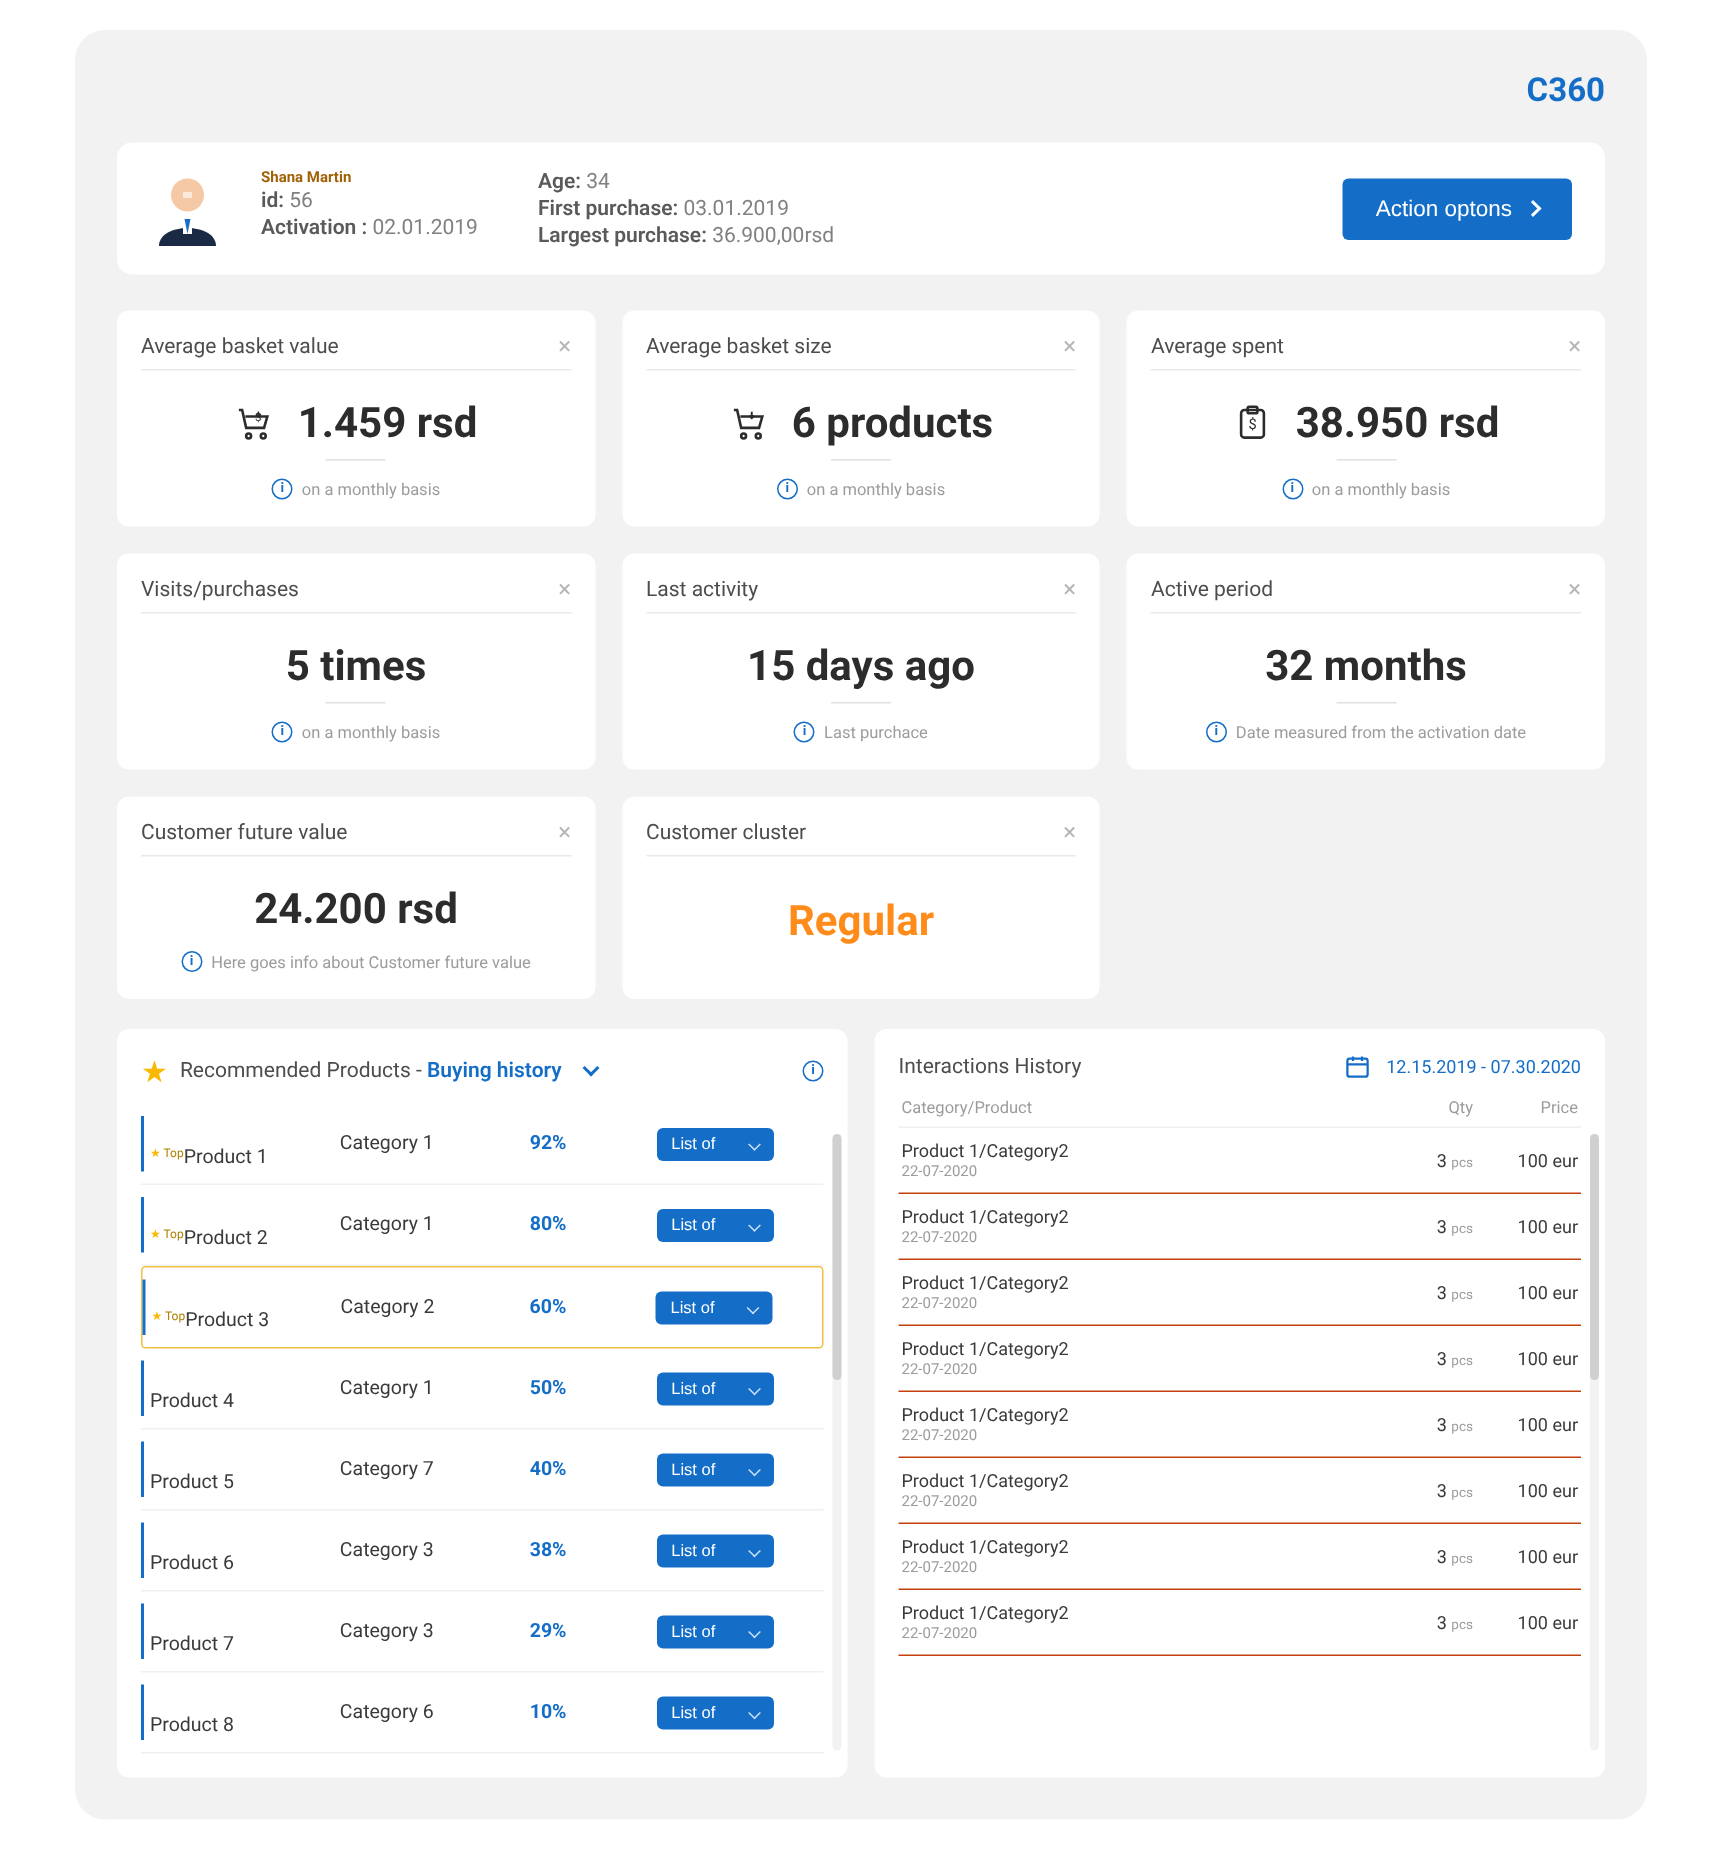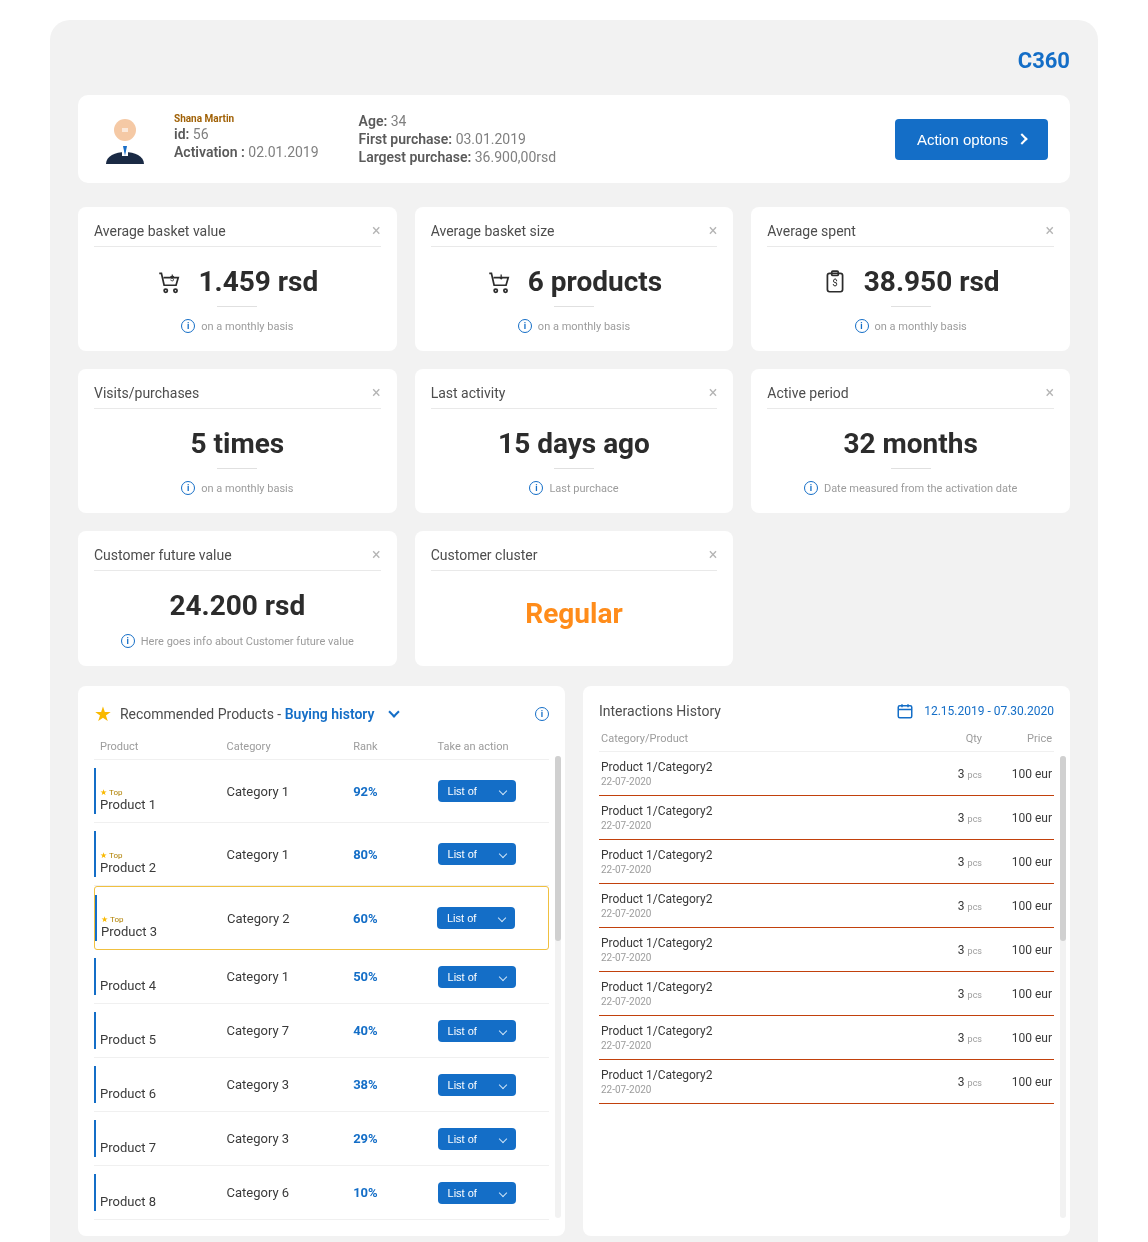--- a/index.html
+++ b/index.html
@@ -38,21 +38,21 @@
 .panel-header { display: flex; align-items: center; gap: 8px; margin-bottom: 10px; }
 .star { color: #f9b900; font-size: 20px; }
 .panel-title { font-size: 14px; color: #4d4d4d; }
 .panel-title .blue { color: #146ec7; font-weight: 600; }
 .chev-down { width: 8px; height: 8px; border-right: 2px solid #146ec7; border-bottom: 2px solid #146ec7; transform: rotate(45deg); margin-left: 8px; margin-top:-4px; }
 .panel-header .info-i { margin-left: auto; }
 .table-head { display: grid; grid-template-columns: 1.2fr 1.2fr 0.8fr 1.0fr; font-size: 11px; color: #9c9c9c; padding: 4px 6px 6px; border-bottom: 1px solid #f0f0f0; }
 .prod-row { display: grid; grid-template-columns: 1.2fr 1.2fr 0.8fr 1.0fr; align-items: center; padding: 10px 6px; border-bottom: 1px solid #f0f0f0; font-size: 13px; color: #3a3a3a; position: relative; }
 .prod-row::before { content: ""; position: absolute; left: 0; top: 8px; bottom: 8px; width: 2px; background: #146ec7; }
 .prod-row.highlight { border: 1px solid #f0c040; border-radius: 3px; }
-.prod-cell { display: flex; flex-direction: column; margin-top: 18px; }
+.prod-cell { display: flex; flex-direction: row; margin-top: 18px; }
 .top-badge { font-size: 8px; color: #b08000; }
 .top-badge::before { content: "★ "; color: #f9b900; }
 .rank-cell { color: #146ec7; font-weight: 700; }
 .listof-btn { background: #146ec7; color: #fff; border: none; border-radius: 4px; padding: 5px 10px; font-size: 11px; display: flex; align-items: center; justify-content: space-between; gap: 22px; cursor: pointer; width: 78px; }
 .listof-btn .chev { width: 6px; height: 6px; border-left: 1px solid #cde3f7; border-bottom: 1px solid #cde3f7; transform: rotate(-45deg); }
 .scrollbar { position: absolute; right: 4px; top: 70px; bottom: 18px; width: 6px; background: #f2f2f2; border-radius: 3px; }
 .scroll-thumb { width: 100%; height: 40%; background: #d0d0d0; border-radius: 3px; }
 
 .hist-header { display: flex; align-items: center; gap: 10px; margin-bottom: 8px; }
 .hist-title { font-size: 14px; color: #4d4d4d; flex: 1; }
@@ -237,26 +237,20 @@
   </div>
 
   <div class="bottom-row">
     <div class="panel">
       <div class="panel-header">
         <span class="star">★</span>
         <span class="panel-title"><span>Recommended Products - </span><span class="blue">Buying history</span></span>
         <span class="chev-down"></span>
         <span class="info-i">i</span>
       </div>
-      <div class="table-head">
-        <span>Product</span>
-        <span>Category</span>
-        <span>Rank</span>
-        <span>Take an action</span>
-      </div>
       <div id="rec-rows">
           <div class="prod-row">
             <div class="prod-cell">
               <span class="top-badge">Top</span>
               <span>Product 1</span>
             </div>
             <div>Category 1</div>
             <div class="rank-cell">92%</div>
             <div>
               <button class="listof-btn">

